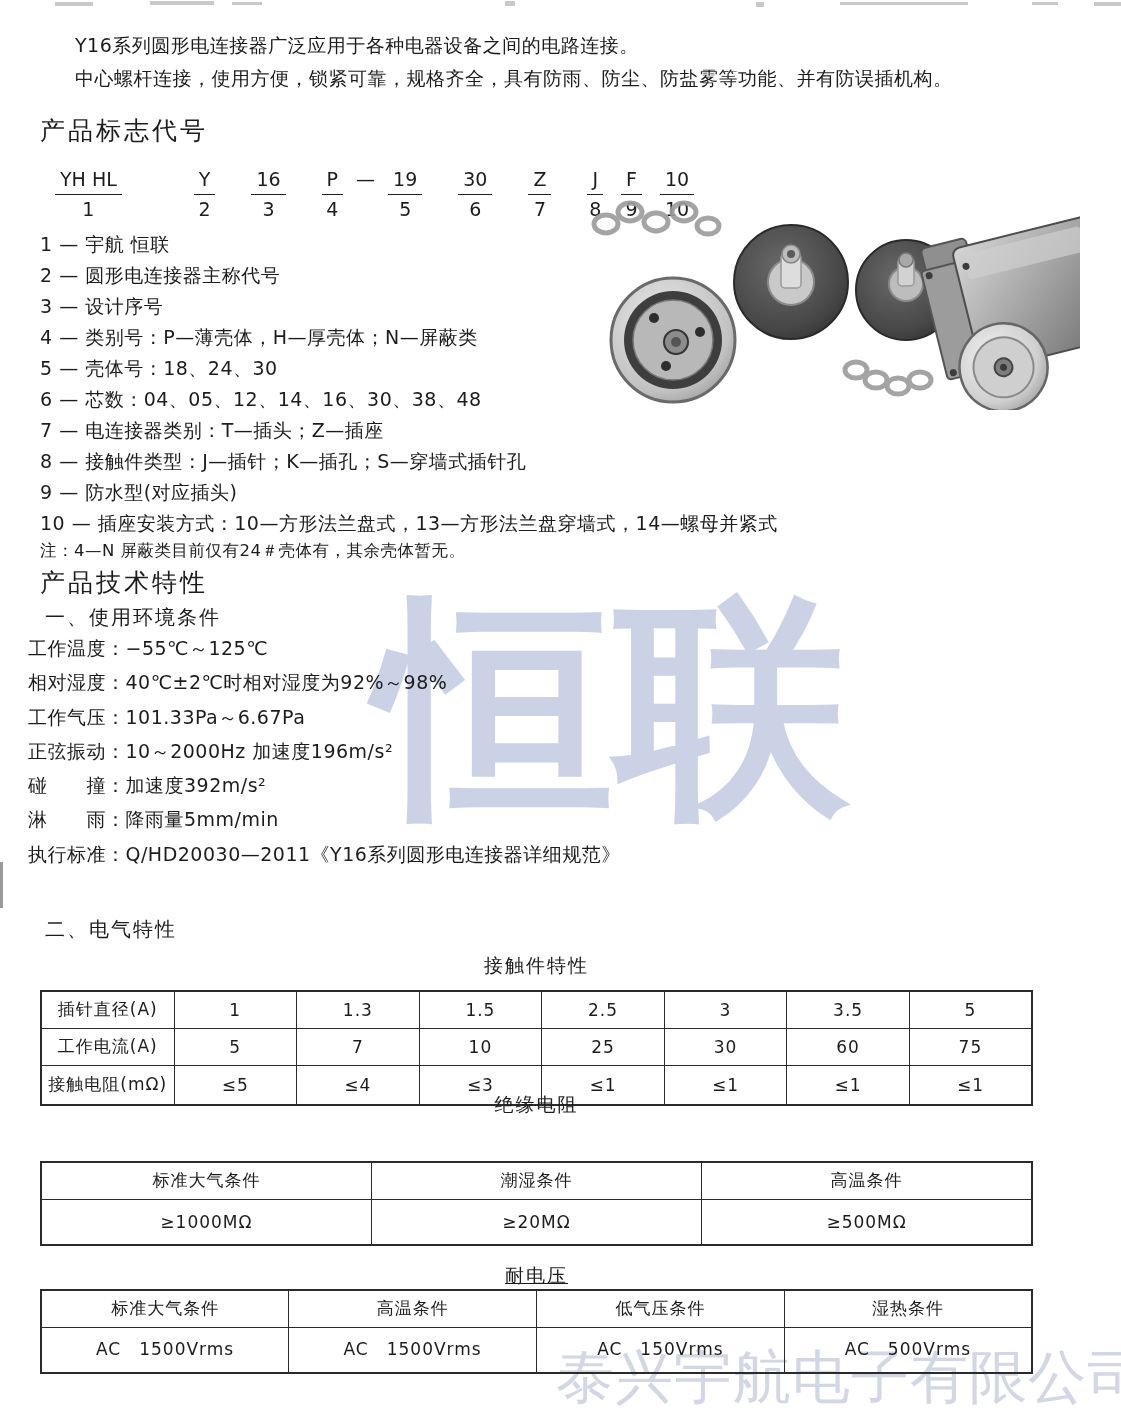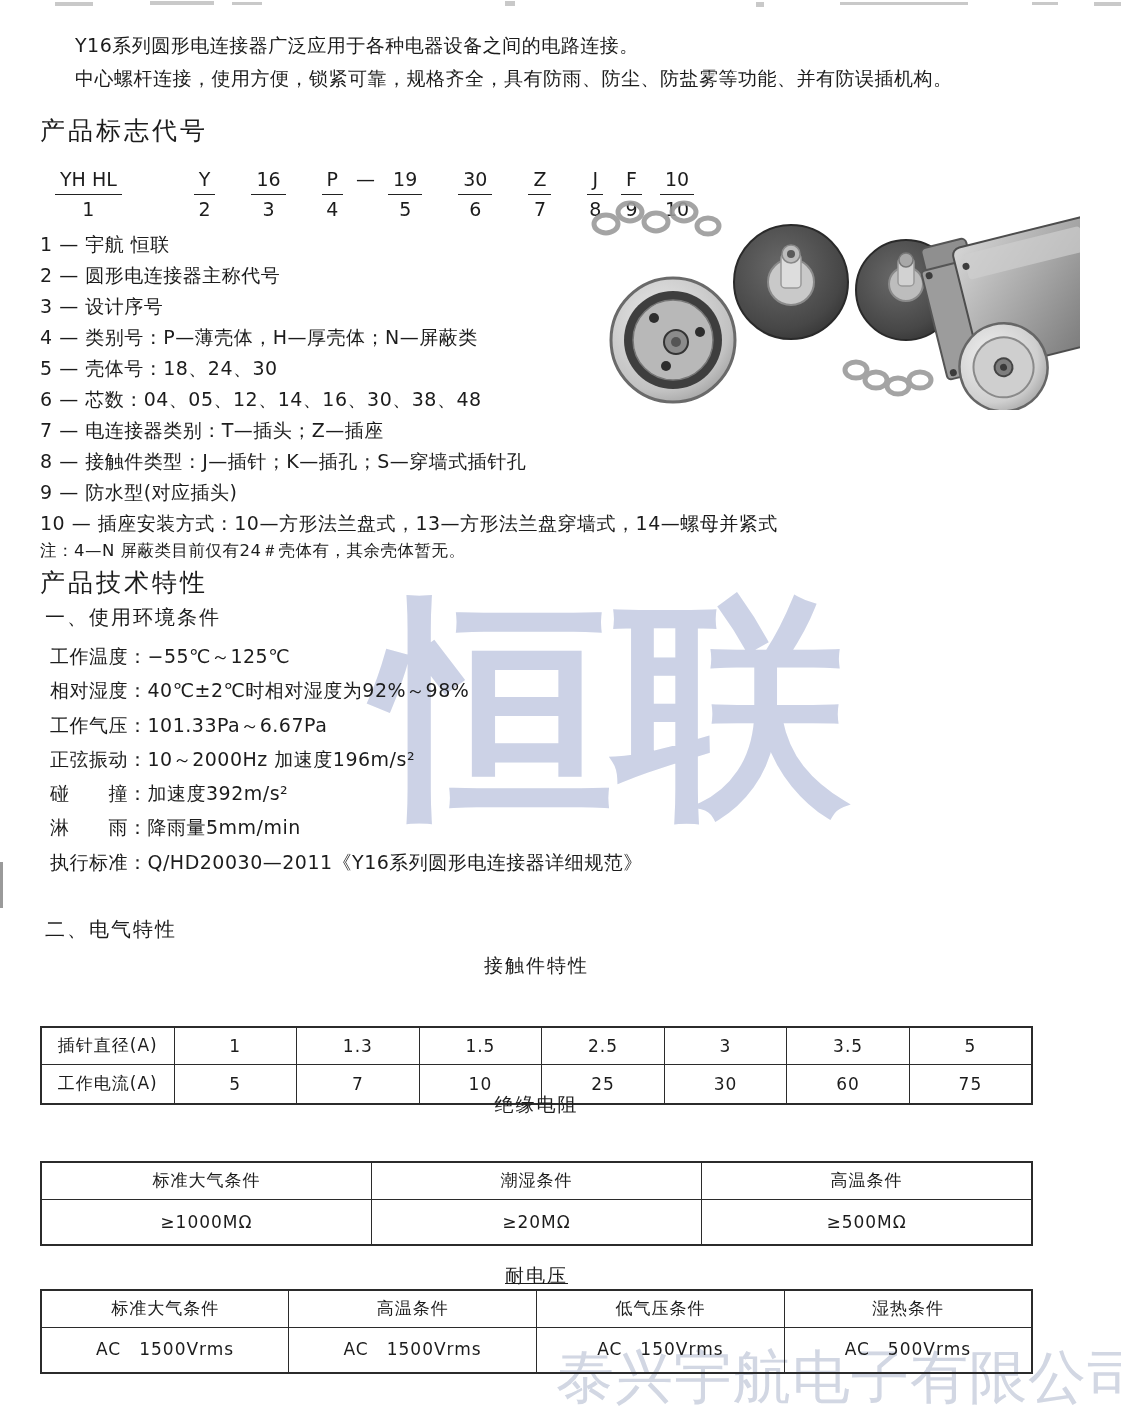--- a/index.html
+++ b/index.html
@@ -49,21 +49,21 @@
 
   .env-col { position:absolute; line-height:34.3px; font-size:19px; letter-spacing:0.5px; }
   .env-col div { white-space:pre; }
   .ind1 { padding-left:152px; }
   .ind2 { padding-left:108px; }
 
   
   .tbl-title { position:absolute; left:40px; width:993px; text-align:center; font-size:19px; letter-spacing:2px; }
   table.dtable { position:absolute; left:40px; width:993px; border-collapse:collapse; table-layout:fixed; border:2px solid #2b2b2b; background:transparent; }
   table.dtable td { border:1px solid #2b2b2b; text-align:center; vertical-align:middle; font-size:17px; letter-spacing:1px; padding:0; white-space:nowrap; }
-  #table1 { top:990px;margin-top:36px; }
+  #table1 { top:990px; }
   #table1 tr { height:37px; }
   #table1 tr:last-child { height:40px; }
   #table2 { top:1161px; }
   #table3 { top:1289px; }
   tr.hdr { height:37px; }
   tr.val { height:46px; }
 </style>
 </head>
 <body>
 
@@ -144,21 +144,21 @@
       <div>8 — 接触件类型：J—插针；K—插孔；S—穿墙式插针孔</div>
       <div>9 — 防水型(对应插头)</div>
       <div>10 — 插座安装方式：10—方形法兰盘式，13—方形法兰盘穿墙式，14—螺母并紧式</div>
     </div>
 
     <div class="abs note" style="left:40px;top:540px;">注：4—N 屏蔽类目前仅有24＃壳体有，其余壳体暂无。</div>
 
     <div class="abs h1" style="left:40px;top:566px;">产品技术特性</div>
     <div class="abs h2" style="left:45px;top:604px;">一、使用环境条件</div>
 
-    <div class="env-col" style="left:50px;top:631px;margin-top:8px;">
+    <div class="env-col" style="left:28px;top:631px;">
       <div>工作温度：−55℃～125℃</div>
       <div>相对湿度：40℃±2℃时相对湿度为92%～98%</div>
       <div>工作气压：101.33Pa～6.67Pa</div>
       <div>正弦振动：10～2000Hz 加速度196m/s²</div>
       <div>碰　　撞：加速度392m/s²</div>
       <div>淋　　雨：降雨量5mm/min</div>
       <div>执行标准：Q/HD20030—2011《Y16系列圆形电连接器详细规范》</div>
     </div>
 
 
@@ -189,20 +189,30 @@
       </tr>
       <tr>
         <td>工作电流(A)</td>
         <td>5</td>
         <td>7</td>
         <td>10</td>
         <td>25</td>
         <td>30</td>
         <td>60</td>
         <td>75</td>
+      </tr>
+      <tr>
+        <td>接触电阻(mΩ)</td>
+        <td>≤5</td>
+        <td>≤4</td>
+        <td>≤3</td>
+        <td>≤1</td>
+        <td>≤1</td>
+        <td>≤1</td>
+        <td>≤1</td>
       </tr>
     </tbody>
       </table>
 
     <div class="tbl-title" style="top:1092px;">绝缘电阻</div>
     <table class="dtable" id="table2">
       <tbody>
           <tr class="hdr">
         <td>标准大气条件</td>
         <td>潮湿条件</td>

